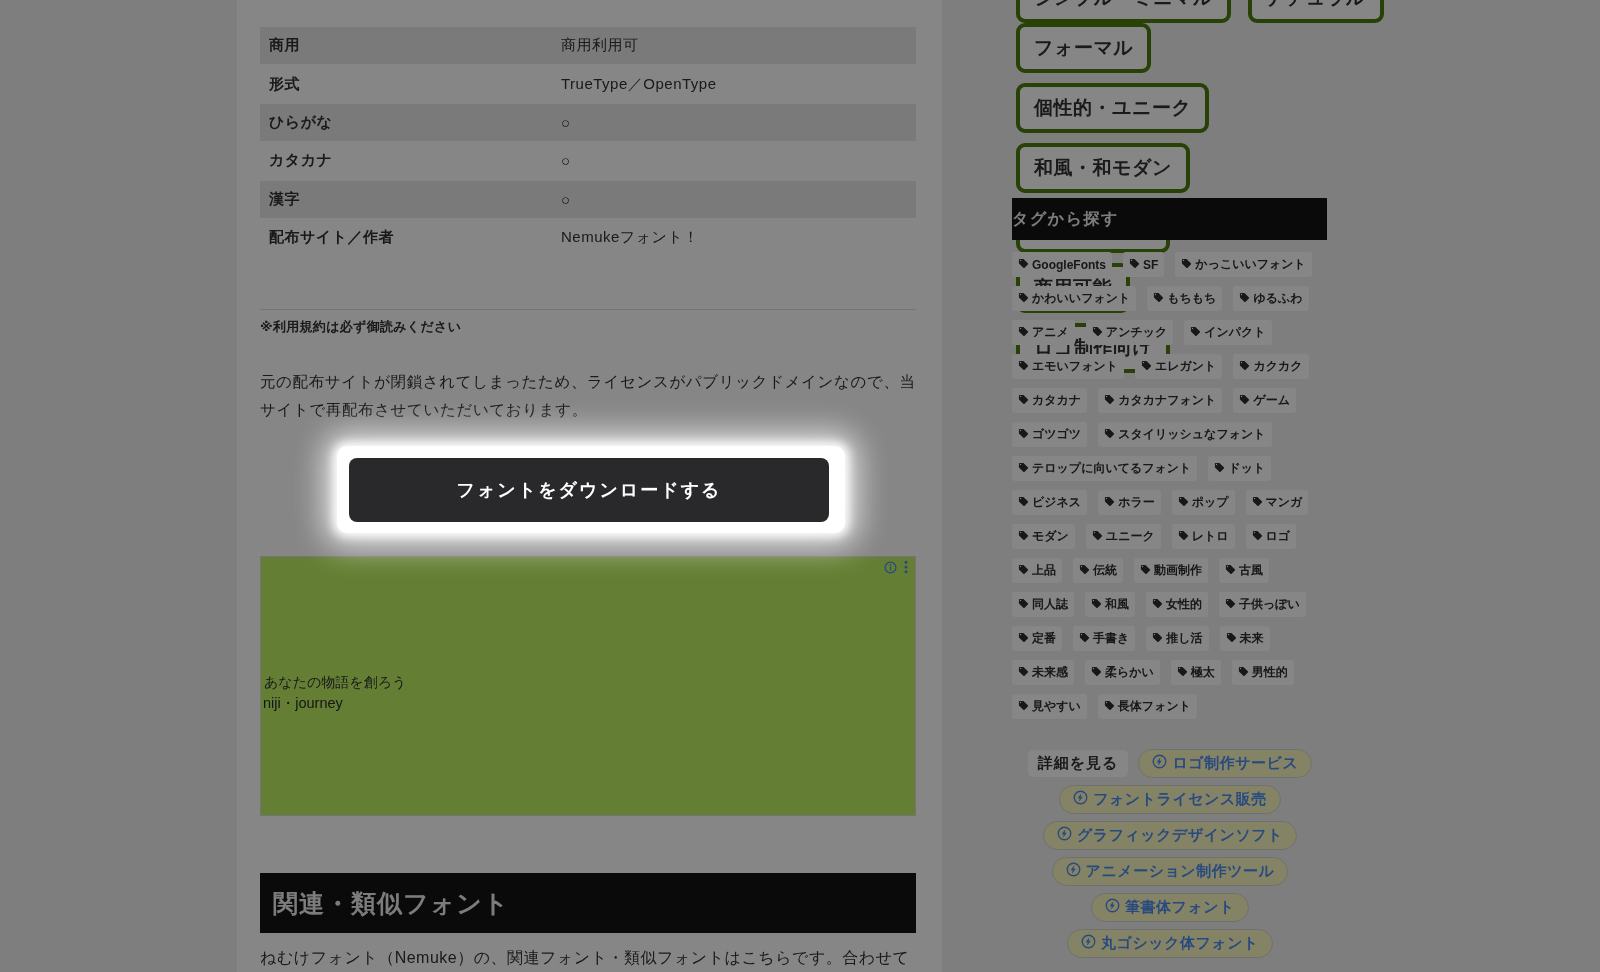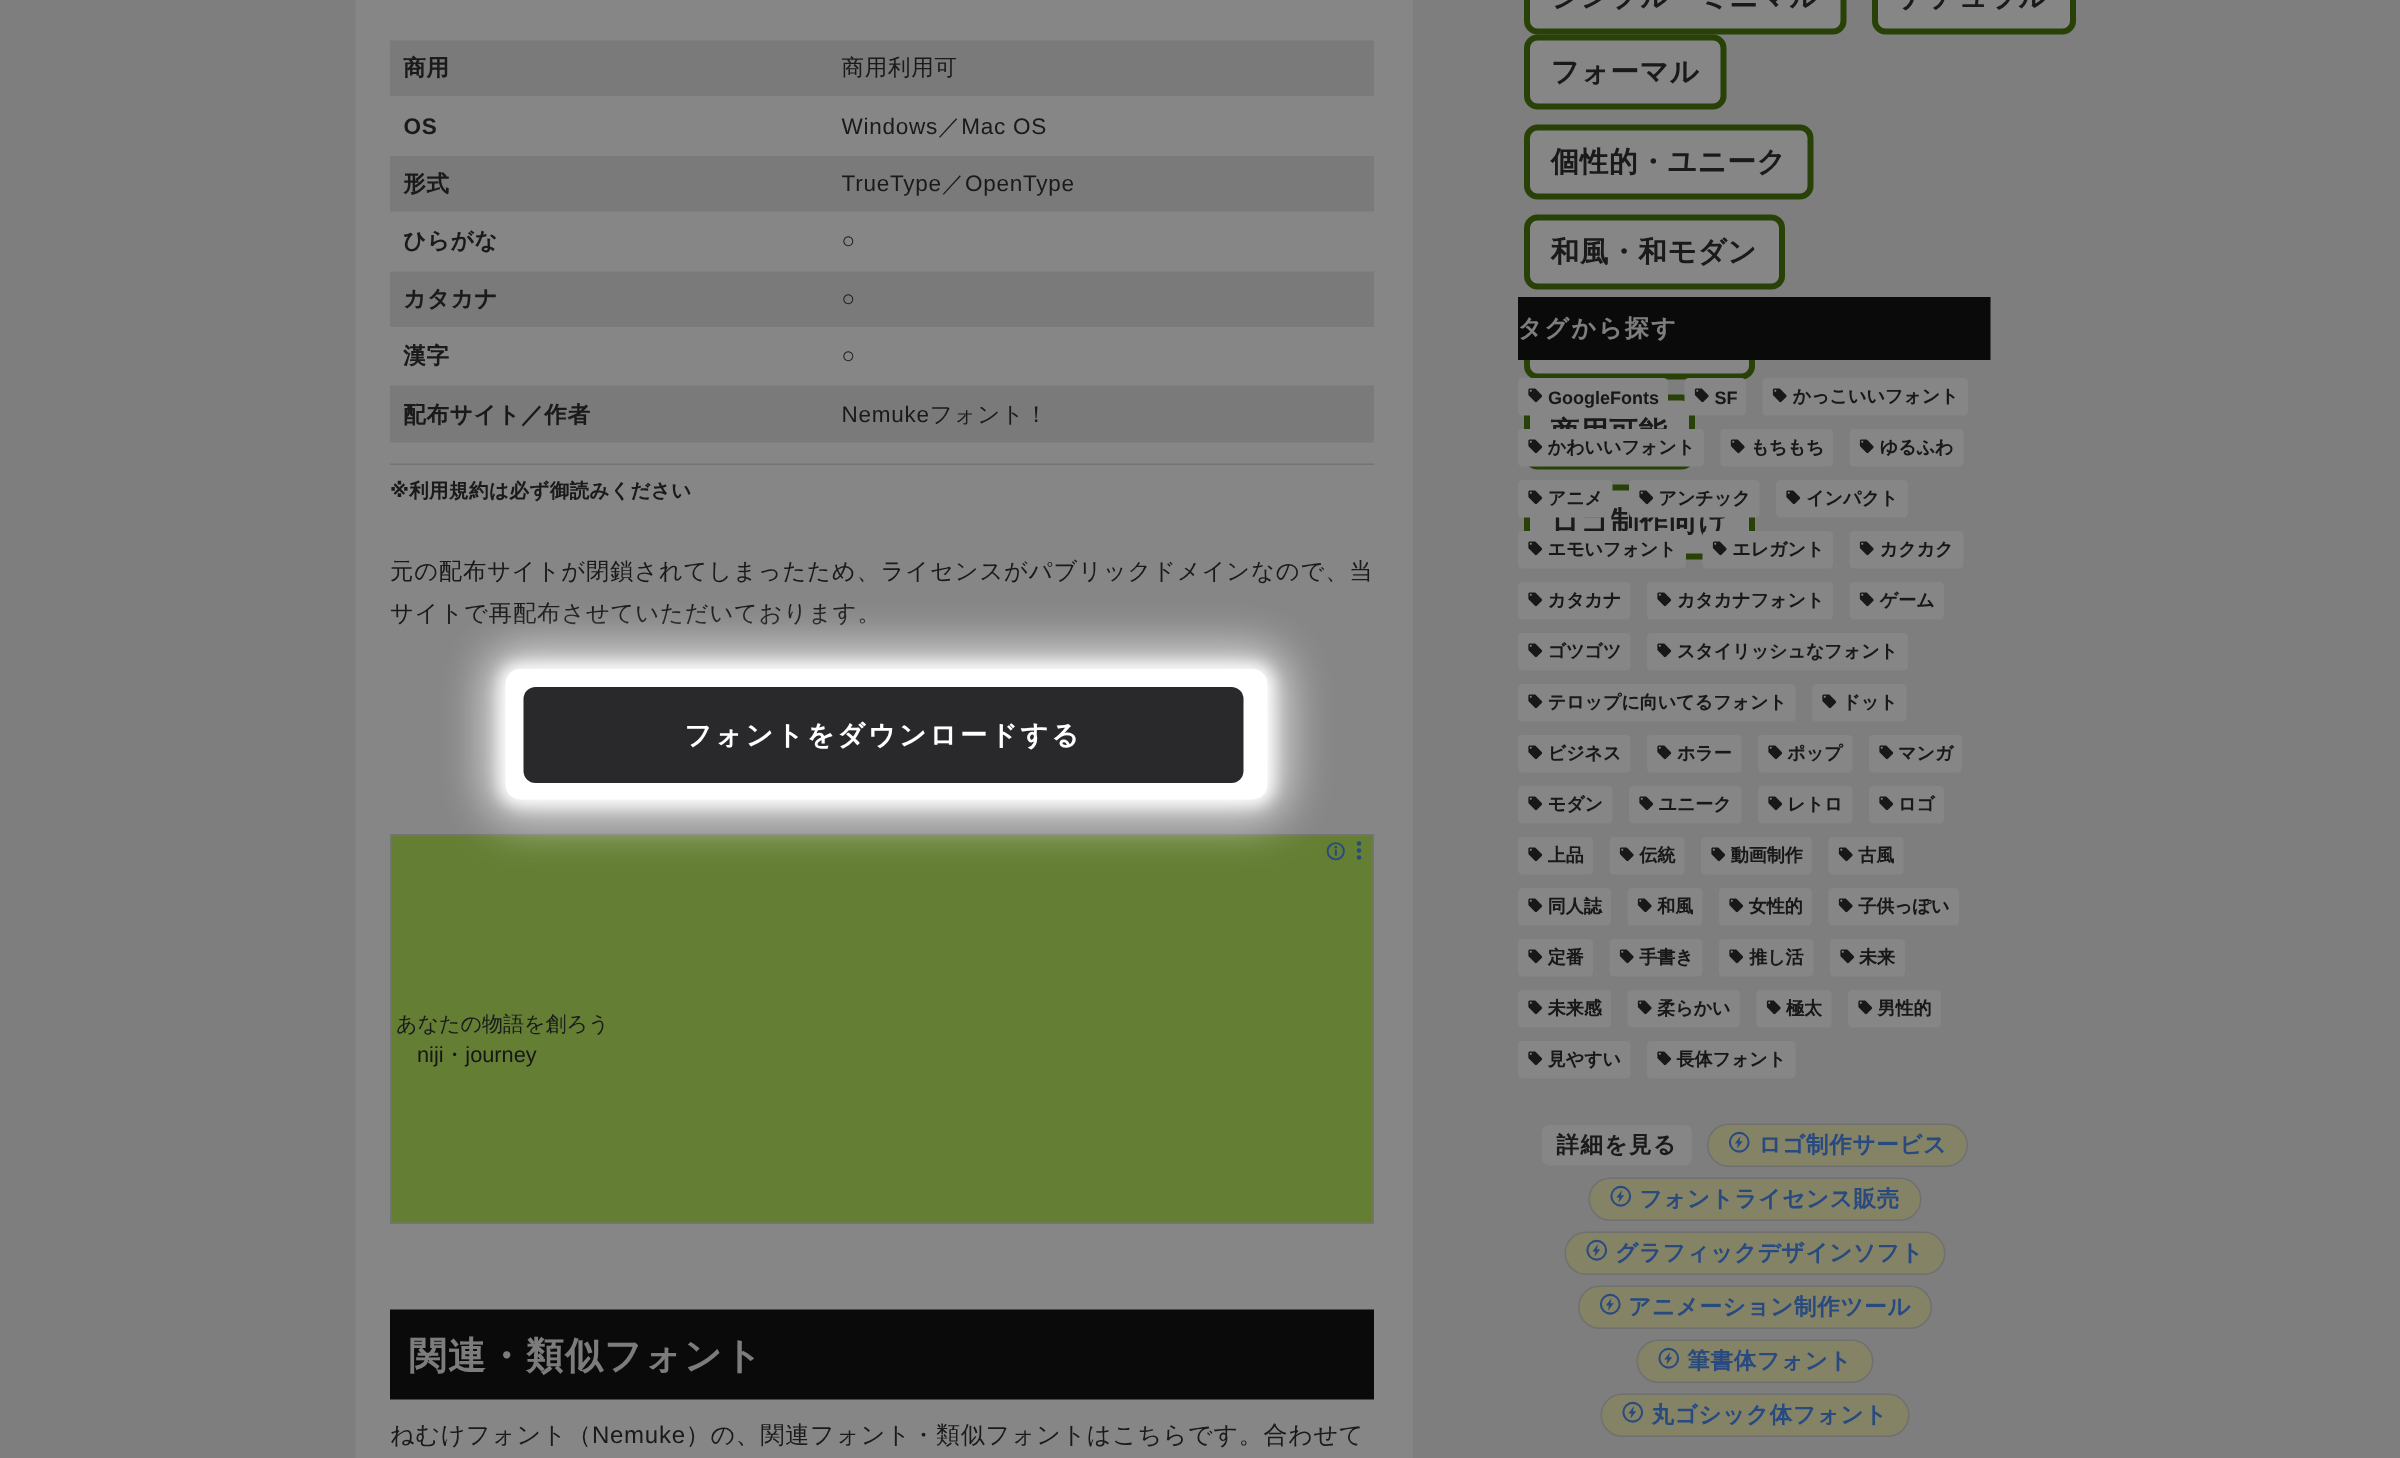--- a/index.html
+++ b/index.html
@@ -32,21 +32,21 @@
   .download-btn{
     position:absolute;left:12px;top:12px;width:480px;height:64px;background:#29292b;border-radius:8px;
     display:flex;align-items:center;justify-content:center;color:#fff;font-size:18px;font-weight:bold;letter-spacing:2px;cursor:pointer;
   }
 
   
   .ad-box{position:absolute;left:260px;top:556px;width:654px;height:258px;background:#bef264;border:1px solid #dddddd;z-index:1;}
   .ad-icons{position:absolute;top:3px;right:6px;display:flex;gap:6px;align-items:center;color:#4d8df2;}
   .ad-icons svg{display:block;}
   .ad-line1{position:absolute;left:3px;top:117px;font-size:14px;color:#333;}
-  .ad-line2{position:absolute;left:17px;top:137px;font-size:14.5px;color:#2b2b2b;}
+  .ad-line2{position:absolute;left:2px;top:137px;font-size:14.5px;color:#2b2b2b;}
 
   
   .related-header{position:absolute;left:260px;top:873px;width:656px;height:60px;background:#141414;color:#ededed;
     display:flex;align-items:center;padding-left:13px;box-sizing:border-box;font-size:25px;font-weight:600;letter-spacing:1px;z-index:1;}
   .related-intro{position:absolute;left:260px;top:944px;width:658px;font-size:16px;line-height:28px;letter-spacing:.5px;z-index:1;}
 
   
   .cat-buttons-cut{position:absolute;left:1016px;top:-27px;display:flex;gap:17px;z-index:1;}
   .cat-buttons{position:absolute;left:1016px;top:23px;width:282px;display:flex;flex-wrap:wrap;gap:10px 14px;z-index:1;}
   .cat-btn{background:#fff;border:4px solid #4d7c0f;border-radius:9px;padding:8px 14px;font-size:19px;font-weight:bold;
@@ -72,24 +72,20 @@
 
 <div class="article-card"></div>
 
 <div class="spec-table">
 
     <div class="spec-row">
       <div class="spec-label">商用</div>
       <div class="spec-value">商用利用可</div>
     </div>
 
-    <div class="spec-row">
-      <div class="spec-label">OS</div>
-      <div class="spec-value">Windows／Mac OS</div>
-    </div>
 
     <div class="spec-row">
       <div class="spec-label">形式</div>
       <div class="spec-value">TrueType／OpenType</div>
     </div>
 
     <div class="spec-row">
       <div class="spec-label">ひらがな</div>
       <div class="spec-value">○</div>
     </div>

